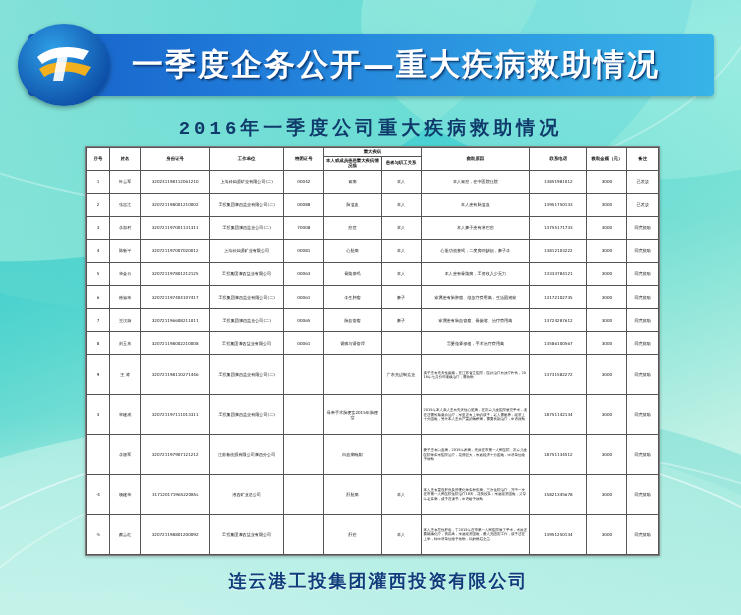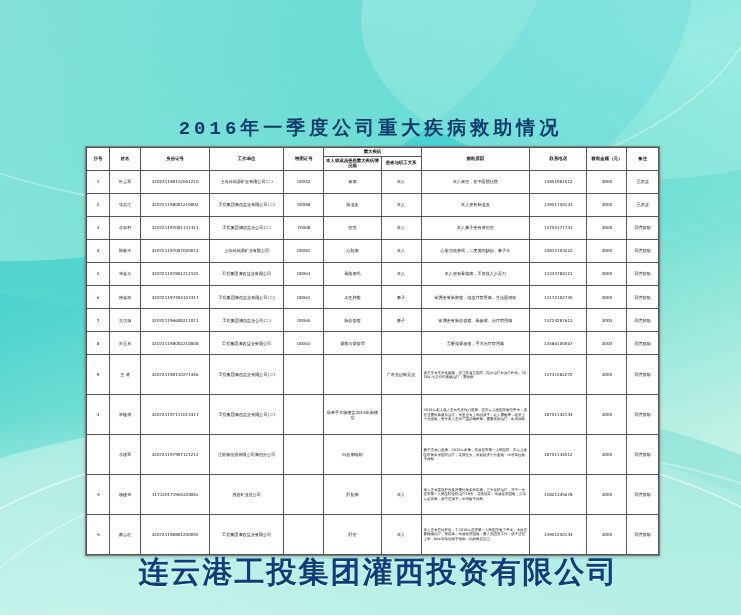--- a/index.html
+++ b/index.html
@@ -84,38 +84,48 @@
   }
   thead th{font-weight:bold;font-size:4.4px;background:#fff;}
   .grp{font-size:4.4px;}
   td.note{text-align:left;font-size:3.5px;line-height:1.2;padding:1px 2px;}
   tbody tr{height:22px;}
   tbody tr.taller{height:38px;}
 
   .footer{
     position:absolute;left:0;right:0;bottom:22px;text-align:center;
     font-family:"DejaVu Sans","Liberation Sans",sans-serif;
-    font-weight:bold;font-size:30px;color:#0f3d7c;letter-spacing:2px;
+    font-weight:bold;font-size:18px;color:#0f3d7c;letter-spacing:2px;
     text-shadow:0 1px 1px rgba(255,255,255,.7);
     margin-left:16px;
   }
 </style>
 </head>
 <body>
 
 <div class="poster">
   <div class="swoosh sw1"></div>
   <div class="swoosh sw2"></div>
   <div class="swoosh sw5"></div>
   <div class="swoosh sw3"></div>
   <div class="swoosh sw4"></div>
   <div class="arcline al1"></div>
   <div class="arcline al2"></div>
   <div class="arcline al3"></div>
 
+  <div class="header">
+    <div class="logo">
+      <svg width="70" height="60" viewBox="0 0 70 60">
+        <path d="M8 22 C22 10, 44 10, 60 16 L54 25 C40 20, 24 21, 13 29 Z" fill="#ffffff"></path>
+        <path d="M10 34 C24 24, 46 26, 62 32 L56 41 C42 35, 26 35, 15 42 Z" fill="#f2b01e"></path>
+        <path d="M30 14 L40 14 L34 46 L24 46 Z" fill="#ffffff" opacity="0.9"></path>
+      </svg>
+    </div>
+    <div class="header-title">一季度企务公开—重大疾病救助情况</div>
+  </div>
 
   <div class="subtitle">2016年一季度公司重大疾病救助情况</div>
 
   <div class="card">
     <table>
       <colgroup>
         <col style="width:4%">
           <col style="width:5.5%">
           <col style="width:12%">
           <col style="width:13%">

